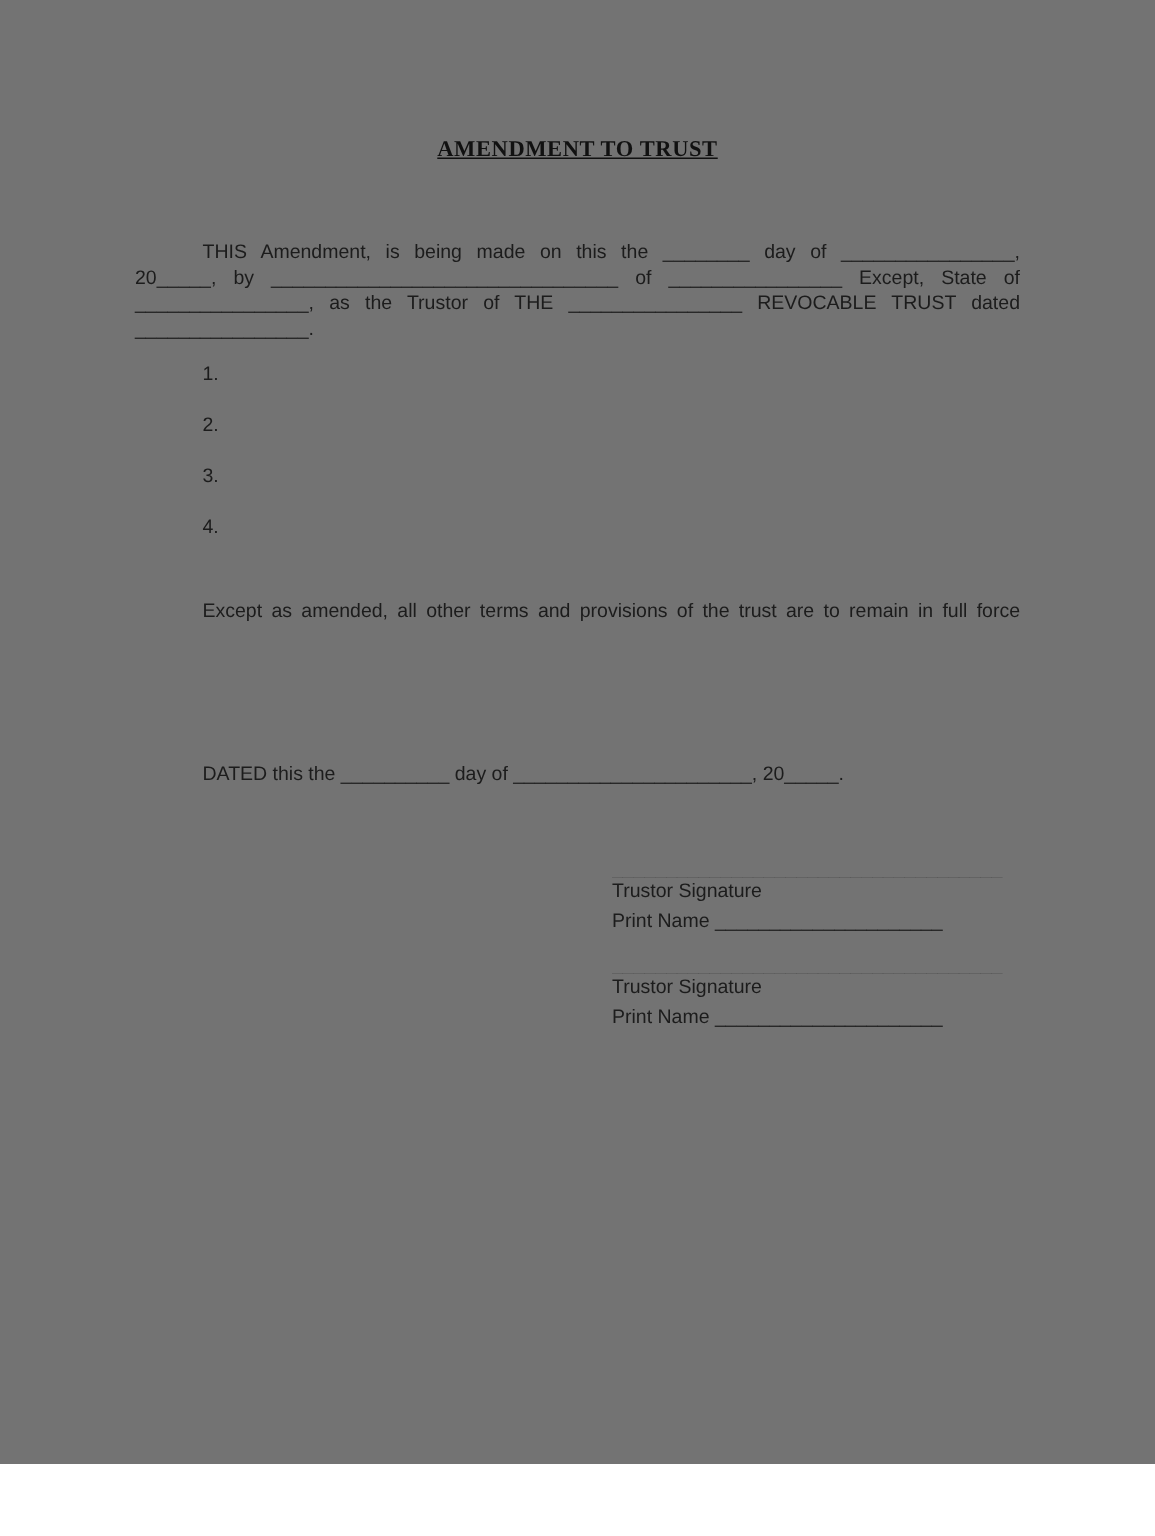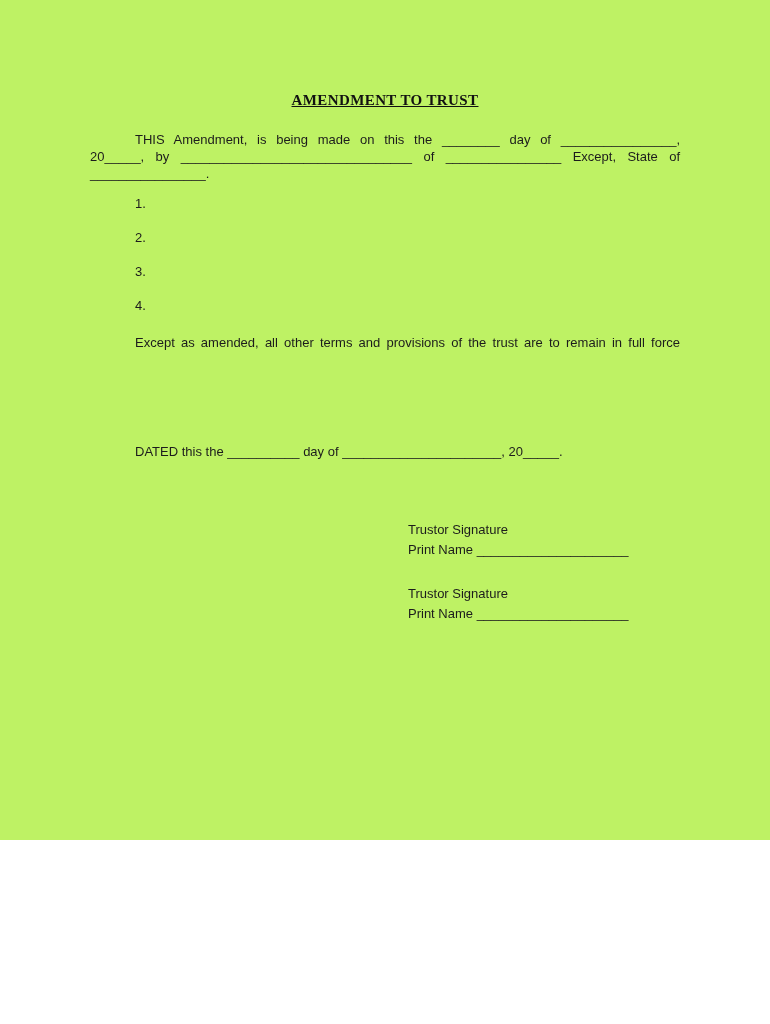--- a/index.html
+++ b/index.html
@@ -6,51 +6,51 @@
   html, body { background: #ffffff; }
   body {
     width: 770px;
     height: 1024px;
     font-family: "Liberation Sans", sans-serif;
     color: #1c1c1c;
   }
   .page {
     position: relative;
     width: 770px;
-    height: 840px;
-    background: #bef264;
+    height: 976px;
+    background: #737373;
     overflow: hidden;
   }
   .content {
     padding: 92px 90px 0 90px; 
     font-size: 13px;
     line-height: 17px;
   }
   .doc-title {
     font-family: "Liberation Serif", serif;
     font-size: 15px;
     font-weight: bold;
     letter-spacing: 0.4px;
     text-decoration: underline;
     text-align: center;
     color: #111111;
   }
-  .para.opening { margin-top: 22px; }
+  .para.opening { margin-top: 50px; }
   .jline {
     text-align: justify;
     text-align-last: justify;
     white-space: normal;
   }
   .jline.last { text-align-last: left; }
   .indent { padding-left: 45px; }
   .intro { margin-top: 16px; }
   .amend-list { }
   .amend-item { margin-top: 17px; }
   .amend-item:first-child { margin-top: 13px; }
-  .para.closing { margin-top: 20px; }
+  .para.closing { margin-top: 39px; }
   .dated { margin-top: 92px; }
   .sig-area {
     margin-top: 48px;
     margin-left: 318px; 
     width: 262px;
   }
   .sig-block + .sig-block { margin-top: 14px; }
   .sig-rule {
     line-height: 13px;
     white-space: pre;
@@ -63,20 +63,21 @@
 <body>
 
 <div class="page">
   <div class="content">
 
     <div class="doc-title">AMENDMENT TO TRUST</div>
 
     <div class="para opening">
       <div class="jline indent">THIS Amendment, is being made on this the ________ day of ________________,</div>
       <div class="jline">20_____, by ________________________________ of ________________ Except, State of</div>
+      <div class="jline">________________, as the Trustor of THE ________________ REVOCABLE TRUST dated</div>
       <div class="jline last">________________.</div>
     </div>
 
 
     <div class="amend-list">
       <div class="amend-item indent">1.</div>
       <div class="amend-item indent">2.</div>
       <div class="amend-item indent">3.</div>
       <div class="amend-item indent">4.</div>
     </div>

